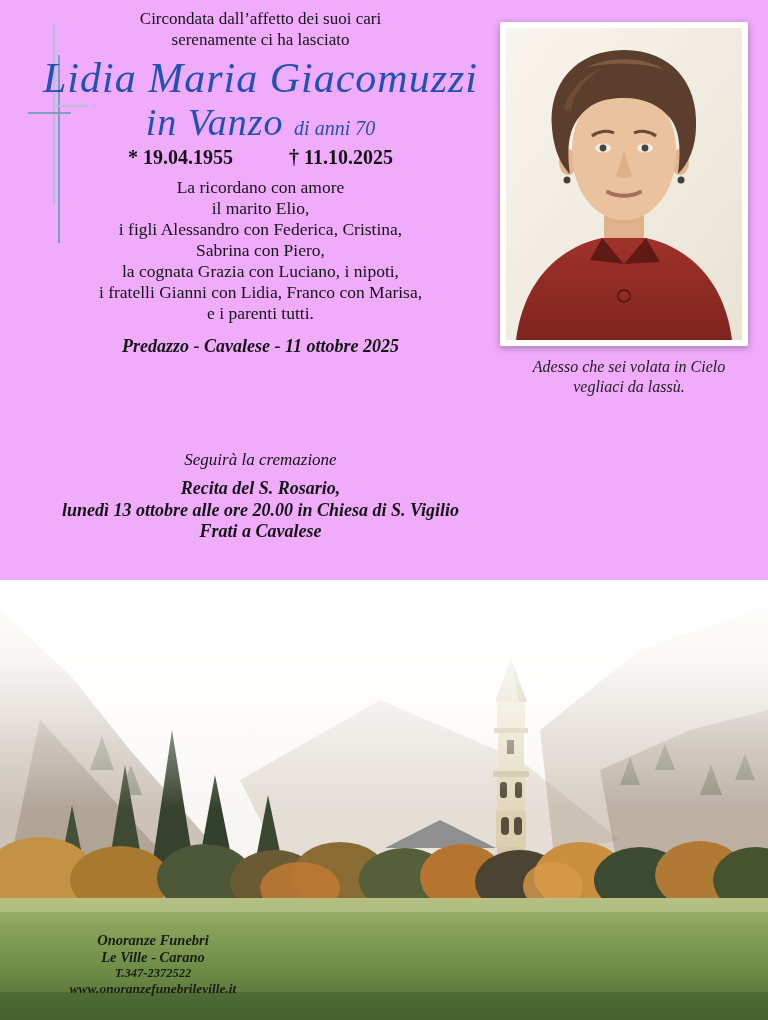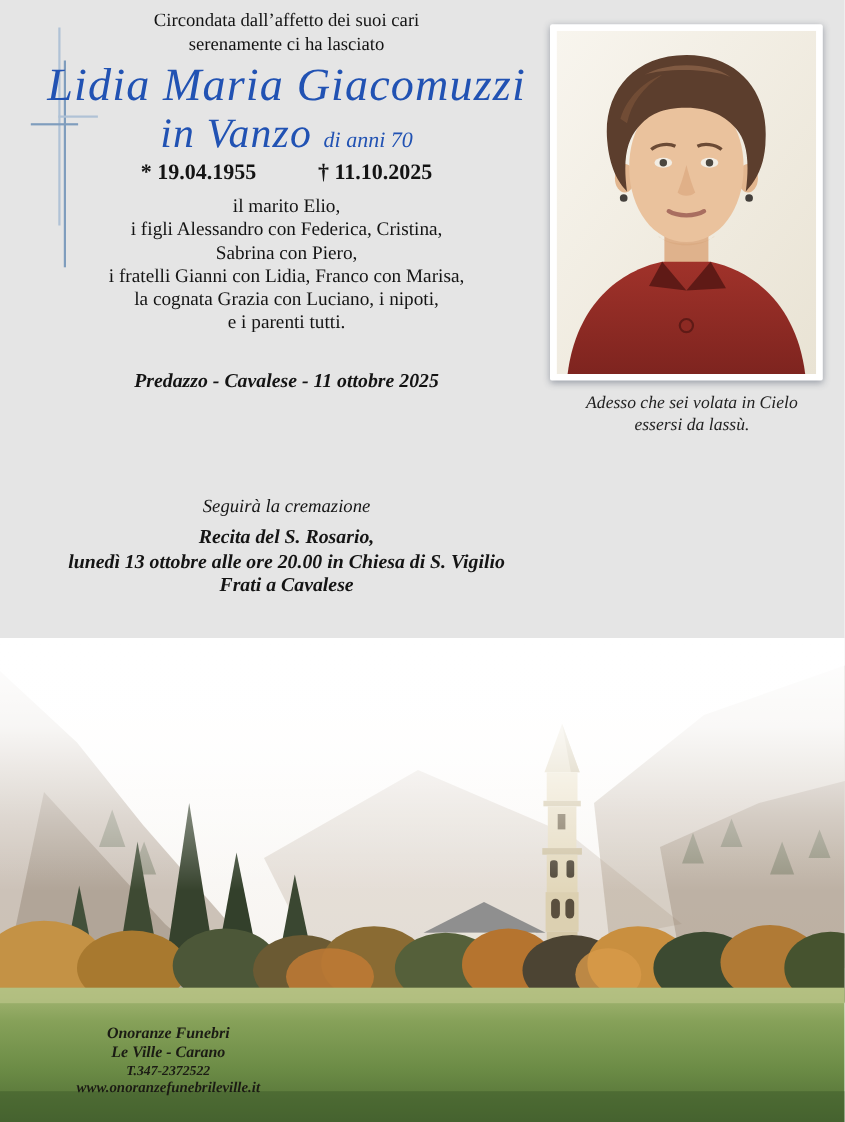--- a/index.html
+++ b/index.html
@@ -1,16 +1,16 @@
 <!DOCTYPE html>
 <html><head>
 <meta charset="utf-8">
 <style>
   html,body{margin:0;padding:0;background:#fff;}
-  #page{position:relative;width:768px;height:1020px;background:#e5e5e5;overflow:hidden;
+  #page{position:relative;width:768px;height:1020px;background:#f0abfc;overflow:hidden;
         font-family:"Liberation Serif","DejaVu Serif",serif;color:#141414;}
   .abs{position:absolute;}
   .ctr{text-align:center;}
   
   .col{left:8px;width:505px;}
   .intro{top:8px;font-size:17px;line-height:21px;}
   .name1{top:55px;font-size:42px;line-height:46px;font-style:italic;color:#2152b3;letter-spacing:1px;}
   .name2{top:101px;font-size:38px;line-height:42px;font-style:italic;color:#2152b3;letter-spacing:1px;}
   .agenote{font-size:20px;letter-spacing:0;}
   .dates{top:146px;font-size:20px;font-weight:bold;display:flex;justify-content:center;gap:56px;align-items:flex-end;}
@@ -63,25 +63,26 @@
     <span>in Vanzo</span>
     <span class="agenote">di anni 70</span>
   </div>
 
   <div class="abs col dates">
     <span>* 19.04.1955</span>
     <span>† 11.10.2025</span>
   </div>
 
   <div class="abs col ctr family">
+    <div>La ricordano con amore</div>
     <div>il marito Elio,</div>
     <div>i figli Alessandro con Federica, Cristina,</div>
     <div>Sabrina con Piero,</div>
+    <div>la cognata Grazia con Luciano, i nipoti,</div>
     <div>i fratelli Gianni con Lidia, Franco con Marisa,</div>
-    <div>la cognata Grazia con Luciano, i nipoti,</div>
     <div>e i parenti tutti.</div>
   </div>
 
   <div class="abs col ctr placedate">Predazzo - Cavalese - 11 ottobre 2025</div>
 
 
   <div class="abs col ctr cremation">Seguirà la cremazione</div>
 
   <div class="abs col ctr rosary">
     <div>Recita del S. Rosario,</div>
@@ -245,21 +246,21 @@
       <circle cx="139" cy="120" r="3.4" fill="#4a463f"></circle>
 
       <path d="M118,122 C115,134 112,142 110,147 C114,151 122,151 126,147 C124,142 121,134 118,122" fill="#ddab83" opacity="0.8"></path>
 
       <path d="M102,164 C110,169 126,169 134,164" stroke="#a96e60" stroke-width="4" fill="none" stroke-linecap="round"></path>
     </svg>
   </div>
 
   <div class="abs ctr epitaph">
     <div>Adesso che sei volata in Cielo</div>
-    <div>essersi da lassù.</div>
+    <div>vegliaci da lassù.</div>
   </div>
 
   <div class="abs ctr fhome">
     <div class="l1">Onoranze Funebri</div>
     <div class="l2">Le Ville - Carano</div>
     <div class="l3">T.347-2372522</div>
     <div class="l4">www.onoranzefunebrileville.it</div>
   </div>
 
 </div>

